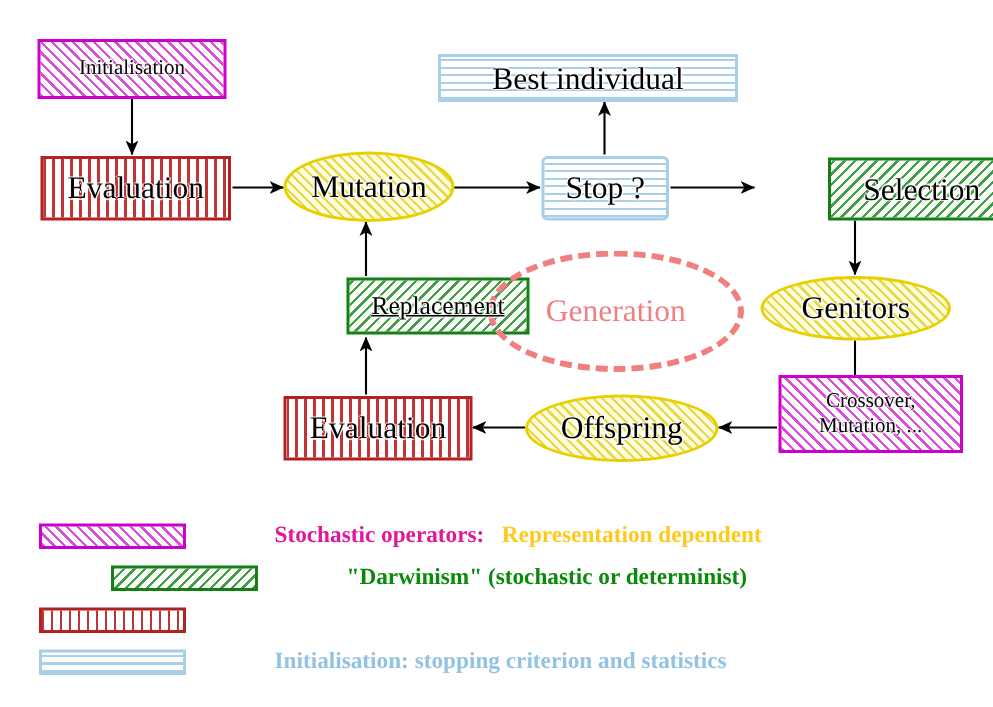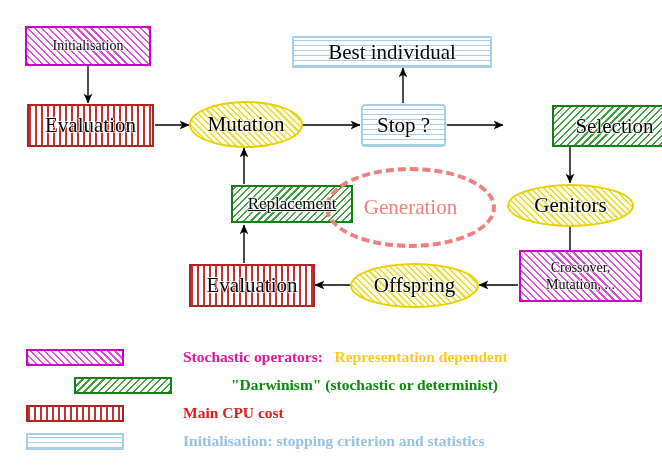--- a/index.html
+++ b/index.html
@@ -213,23 +213,20 @@
 
     <div class="legend-row">
       <div class="legend-swatch fill-green"></div>
       <div class="legend-text">
         <span style="color:#0a8a0a;">"Darwinism" (stochastic or determinist)</span>
       </div>
     </div>
 
     <div class="legend-row">
       <div class="legend-swatch fill-red"></div>
-      <div class="legend-text">
-        <span style="color:#e01b1b;">Main CPU cost</span>
-      </div>
     </div>
 
     <div class="legend-row">
       <div class="legend-swatch fill-blue"></div>
       <div class="legend-text">
         <span style="color:#94c2e3;">Initialisation: stopping criterion and statistics</span>
       </div>
     </div>
 
   </div>

